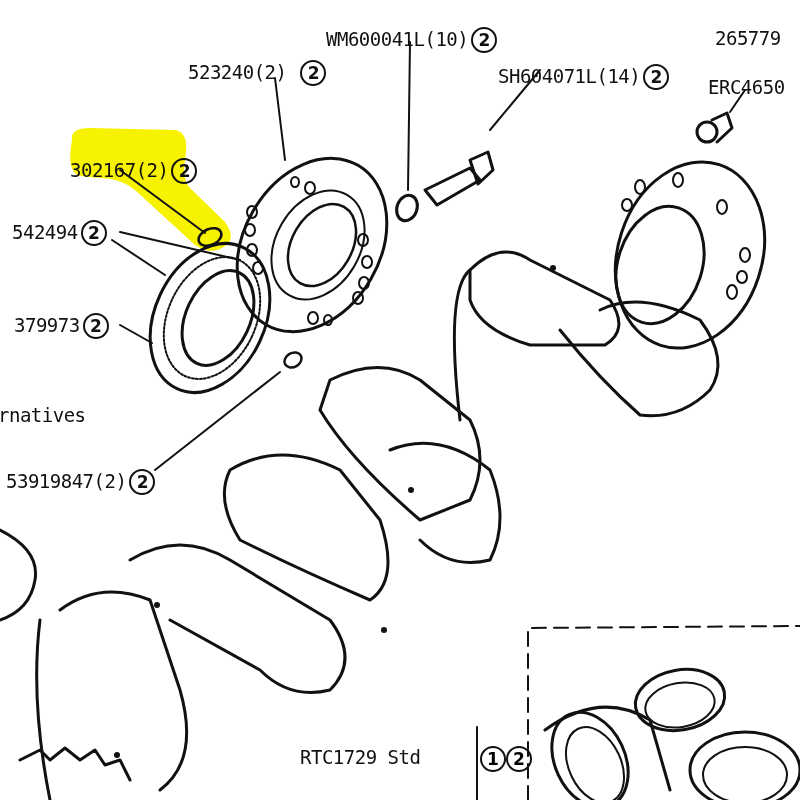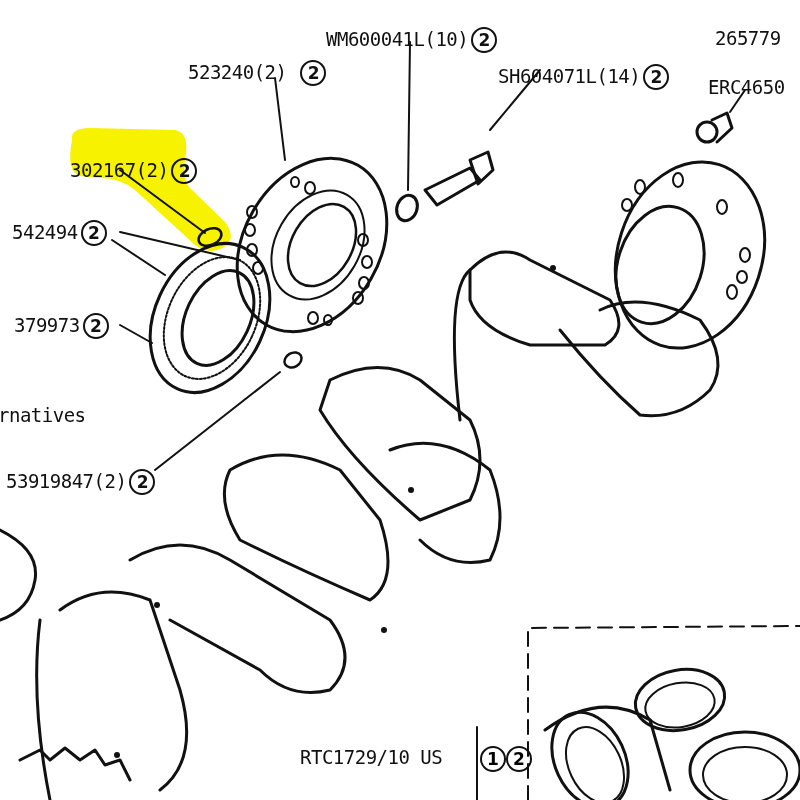--- a/index.html
+++ b/index.html
@@ -176,17 +176,17 @@
 
 <div class="label" style="left:-2px; top:393px;">
   <span>rnatives</span>
 </div>
 
 <div class="label" style="left:6px; top:456px;">
   <span>53919847(2)</span><span class="circ">2</span>
 </div>
 
 <div class="alt-list">
-  <span class="label">RTC1729/10 US</span>
+  <span class="label">RTC1729 Std</span>
 </div>
 
 <span class="circ abs-circ" style="left:480px; top:746px; margin-left:0;">1</span>
 <span class="circ abs-circ" style="left:506px; top:746px; margin-left:0;">2</span>
 
 </body></html>

